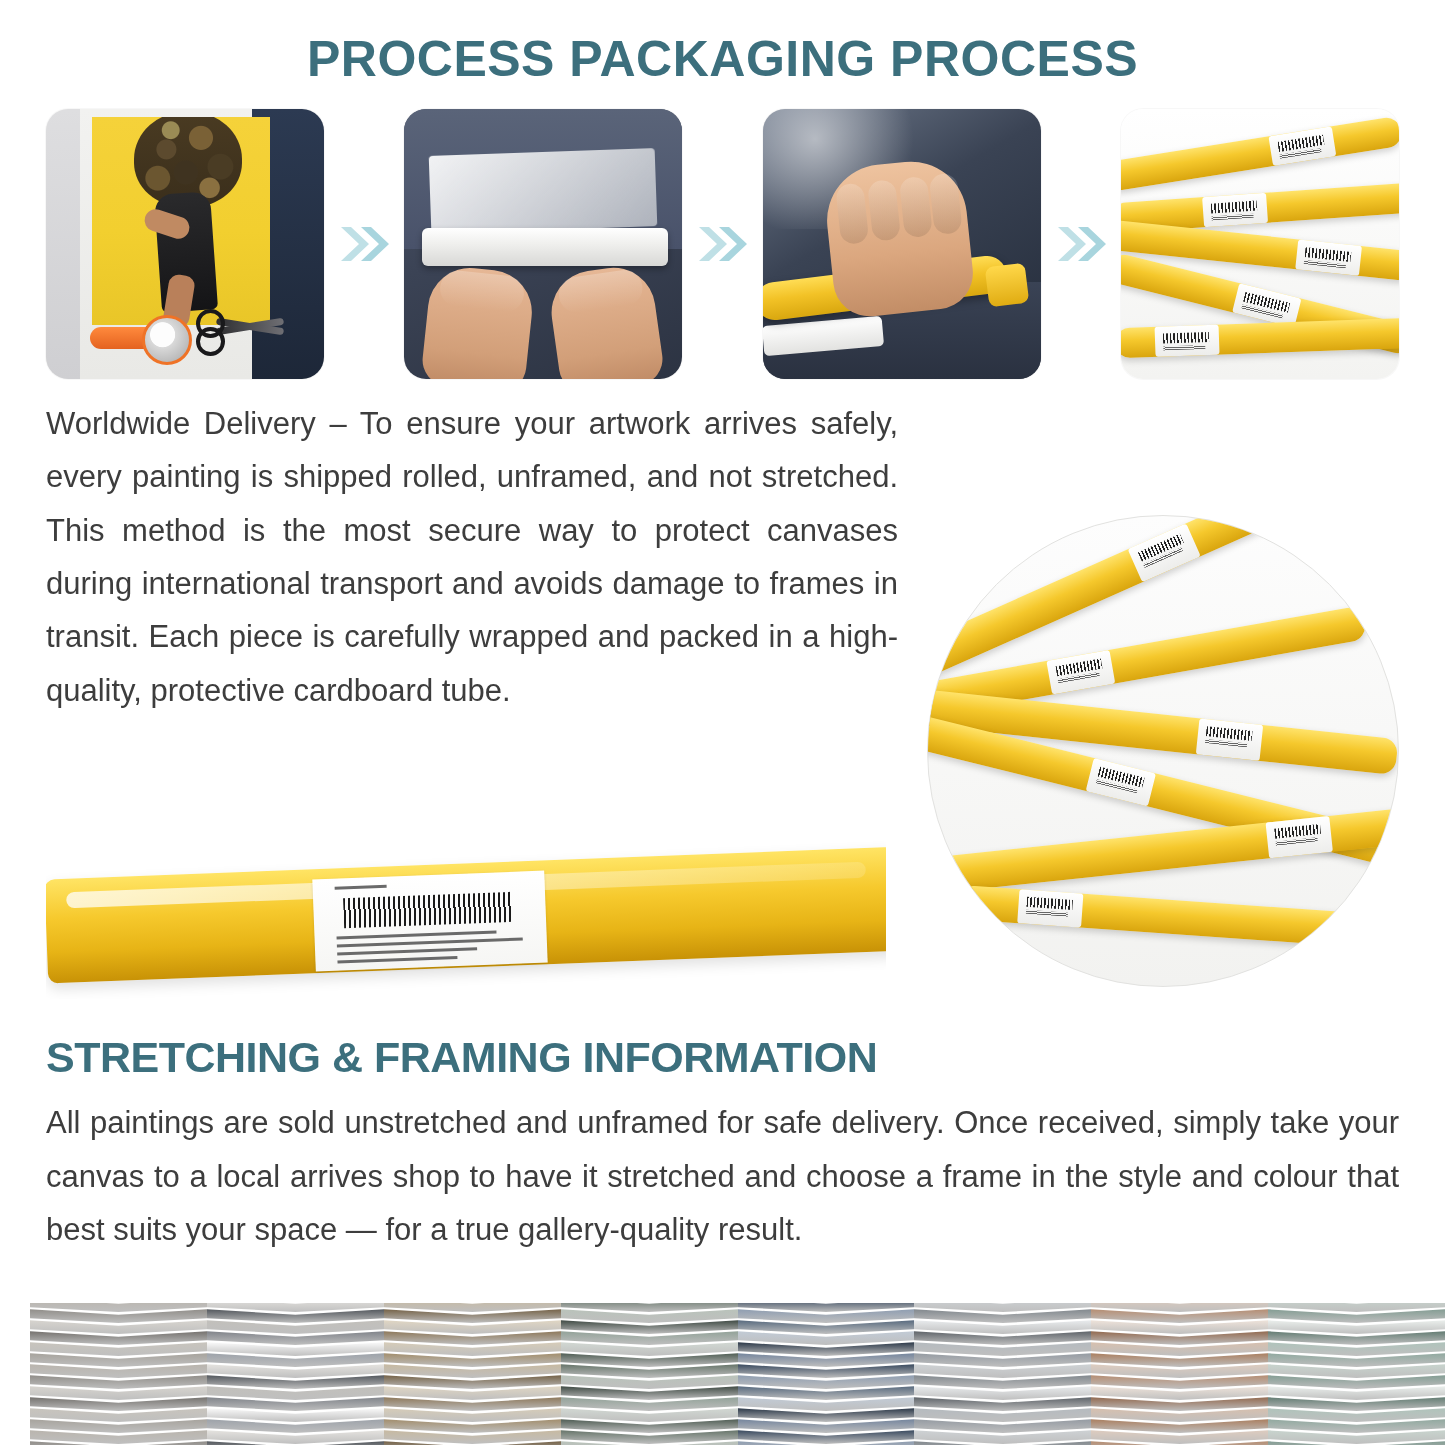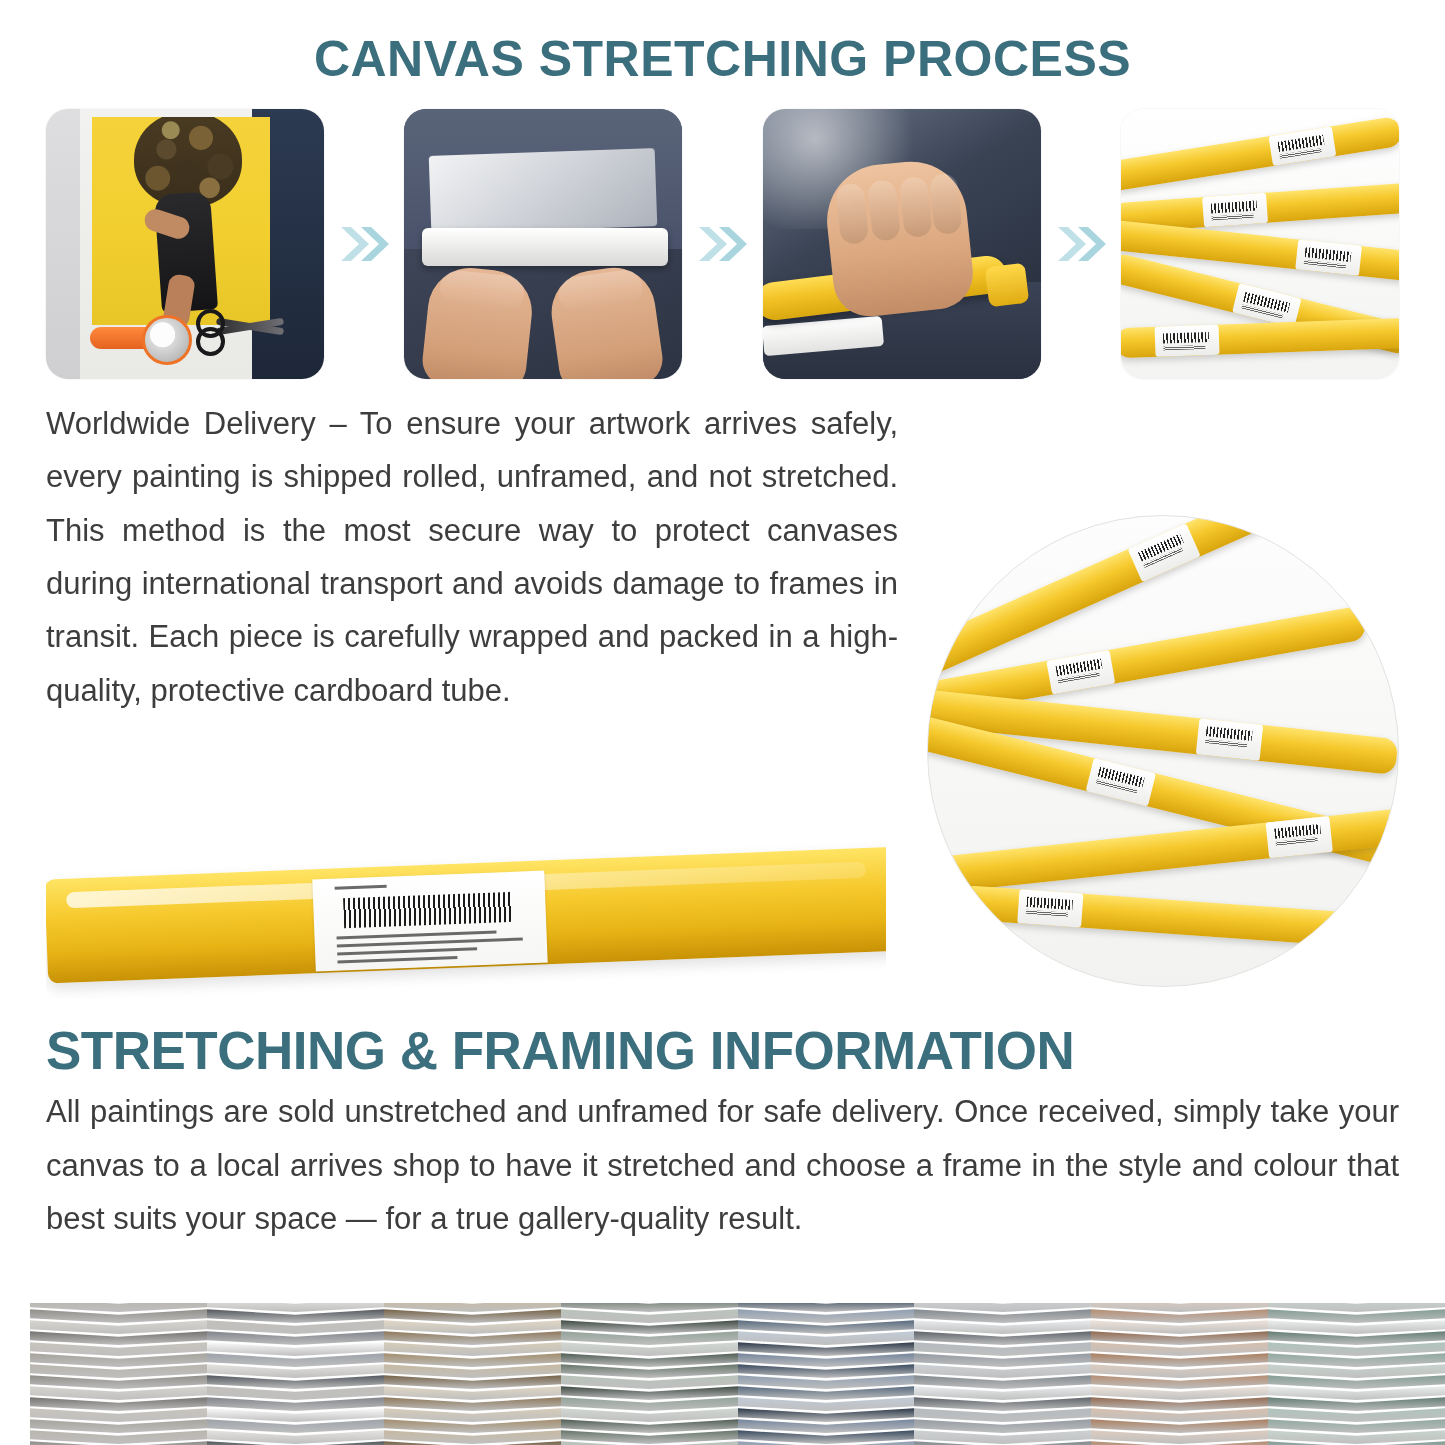--- a/index.html
+++ b/index.html
@@ -284,24 +284,24 @@
     position: absolute; left: 22px; height: 3px; background: #6a6a6a;
   }
   .tube-photo .label .l1 { top: 8px; width: 52px; }
   .tube-photo .label .l2 { top: 58px; width: 160px; }
   .tube-photo .label .l3 { top: 66px; width: 186px; }
   .tube-photo .label .l4 { top: 74px; width: 140px; }
   .tube-photo .label .l5 { top: 82px; width: 120px; }
 
   
   .title-sub {
-    font-size: 53px;
+    font-size: 43px;
     font-weight: bold;
     color: #3c6f7d;
-    margin: 4px 46px;
+    margin: 16px 46px;
     line-height: 1.08;
     letter-spacing: -0.5px;
   }
   .para-2 {
     margin: 6px 46px 0 46px;
     font-size: 31px;
     line-height: 1.72;
     text-align: justify;
     color: #3d3d3d;
   }
@@ -330,21 +330,21 @@
     left: -12%;
     width: 124%;
     height: 15px;
     display: block;
     transform: skewX(0deg);
   }
 </style>
 </head>
 <body>
 
-<div class="title-main">CANVAS STRETCHING PROCESS</div>
+<div class="title-main">PROCESS PACKAGING PROCESS</div>
 
 <div class="process-row">
 
   <div class="proc-cell c1">
     <div class="leftband"></div>
     <div class="navyband"></div>
     <div class="poster">
       <div class="hair"></div>
       <div class="body"></div>
       <div class="arm"></div>

